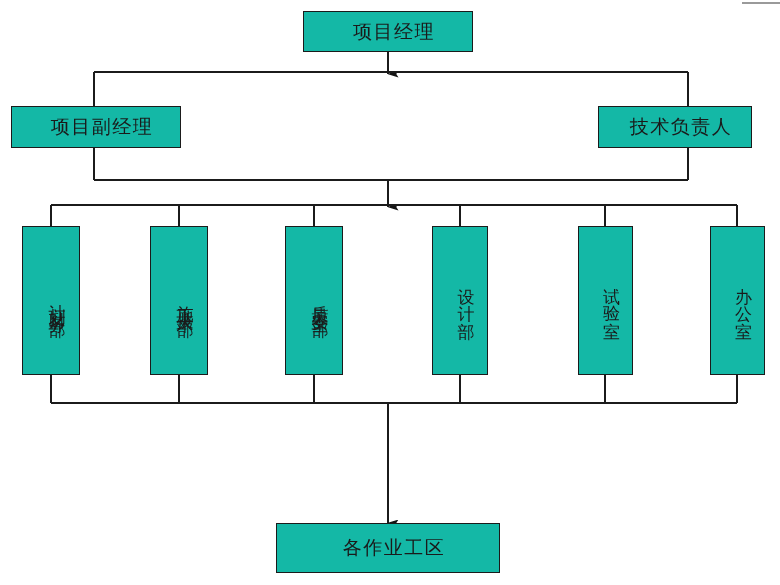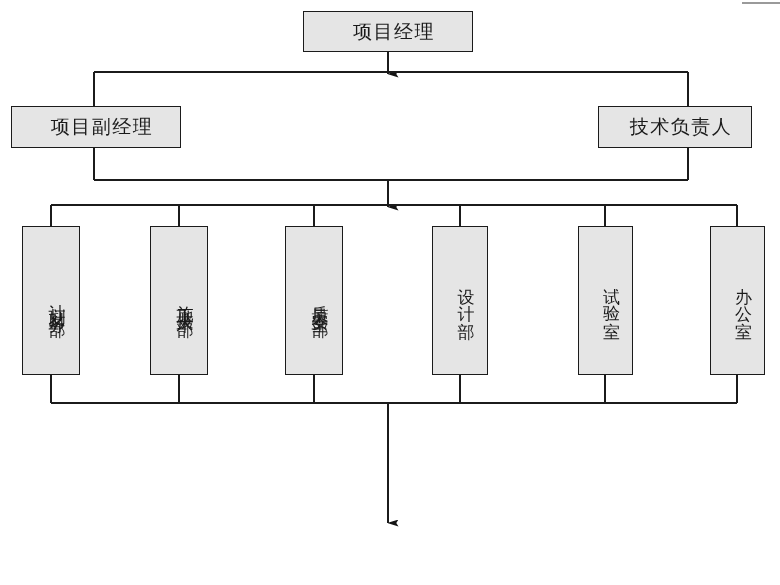--- a/index.html
+++ b/index.html
@@ -19,21 +19,21 @@
   }
   #org-chart-svg {
     position: absolute;
     top: 0;
     left: 0;
     width: 780px;
     height: 585px;
   }
   .node-box {
     position: absolute;
-    background: #e5e5e5;
+    background: #14b8a6;
     border: 1.6px solid #1b1b1b;
     box-sizing: border-box;
     display: flex;
     align-items: center;
     justify-content: center;
     color: #1a1a1a;
     padding-left: 12px;
   }
   .node-label {
     display: block;
@@ -139,16 +139,19 @@
   </div>
 
   <div class="node-box vert v3" style="left:578px; top:226px; width:55px; height:149px;">
     <span class="node-label">试验室</span>
   </div>
 
   <div class="node-box vert v3" style="left:710px; top:226px; width:55px; height:149px;">
     <span class="node-label">办公室</span>
   </div>
 
+  <div class="node-box horiz" style="left:276px; top:523px; width:224px; height:50px;">
+    <span class="node-label">各作业工区</span>
+  </div>
 
   <div class="page-artifact" style="left:742px; top:2px; width:38px; height:2px;"></div>
 
 </div>
 
 </body></html>

